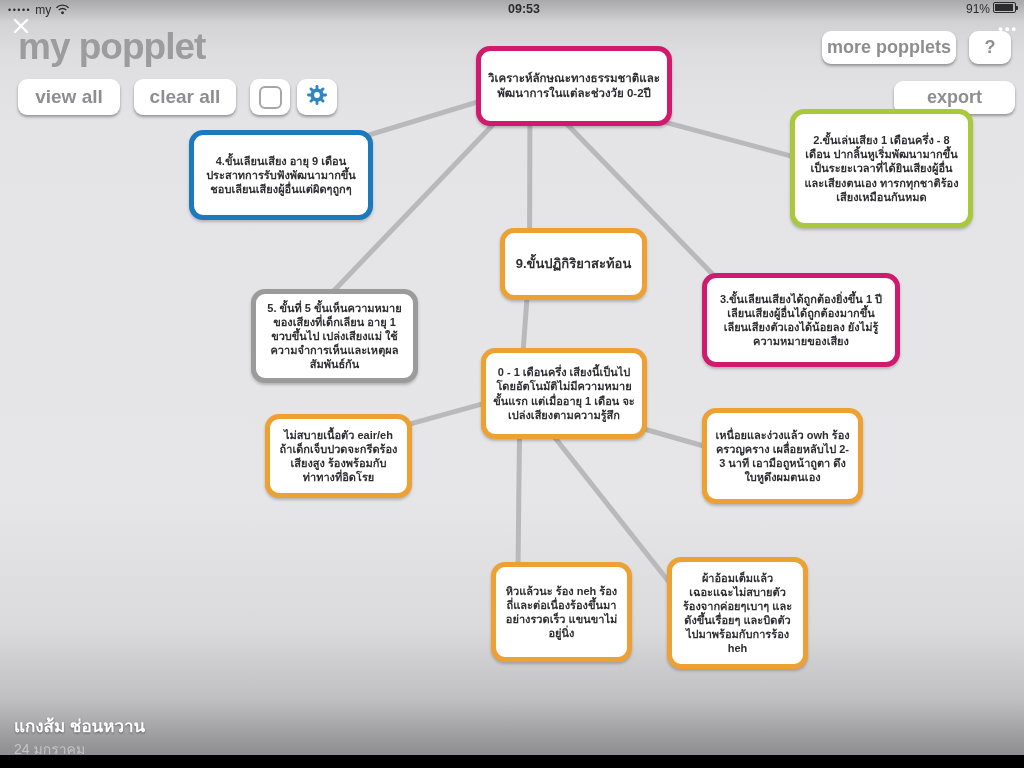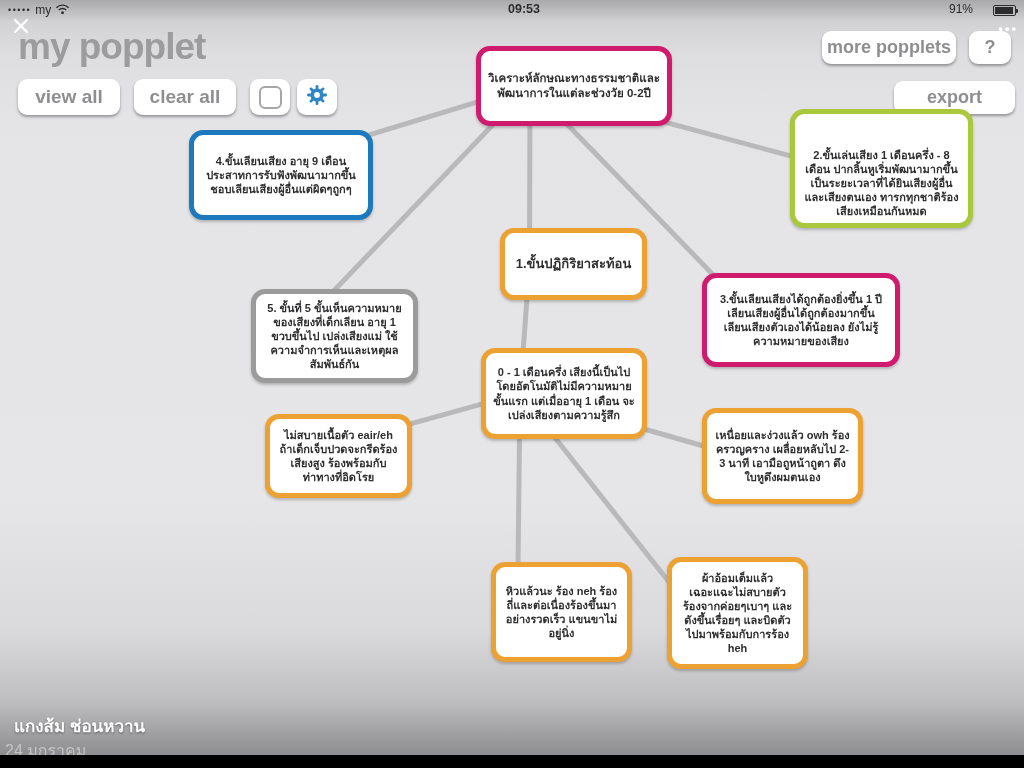--- a/index.html
+++ b/index.html
@@ -10,21 +10,21 @@
       #a9a9ab 0px,#c0c0c2 13px,#d2d2d4 22px,#dedee0 55px,
       #e4e4e6 120px,#e6e6e8 500px,#dadadc 630px,
       #bfbfc1 700px,#9a9a9c 740px,#8e8e90 755px);
   }
   
   .statusbar{position:absolute;left:0;top:0;width:1024px;height:20px;color:#2c2c2e;font-size:12px;}
   .sb-left{position:absolute;left:8px;top:2px;display:flex;align-items:center;gap:4px;}
   .sb-dots{font-size:9px;letter-spacing:1.5px;line-height:16px;}
   .sb-carrier{font-size:12px;}
   .sb-time{position:absolute;left:0;right:0;top:2px;text-align:center;font-weight:bold;font-size:12.5px;padding-left:24px;}
-  .sb-right{position:absolute;right:8px;top:2px;display:flex;align-items:flex-end;gap:20px;}
+  .sb-right{position:absolute;right:8px;top:2px;display:flex;align-items:flex-start;gap:3px;}
   .battery{width:21px;height:9px;border:1px solid #2c2c2e;border-radius:2px;position:relative;}
   .battery-fill{position:absolute;left:1px;top:1px;bottom:1px;width:86%;background:#2c2c2e;}
   .battery-nub{position:absolute;right:-3px;top:2.5px;width:2px;height:4px;background:#2c2c2e;border-radius:0 1px 1px 0;}
   
   .close-x{position:absolute;left:11px;top:16px;width:20px;height:20px;cursor:pointer;}
   .more-dots{position:absolute;right:6px;top:21px;color:#fff;font-size:13px;font-weight:bold;letter-spacing:2px;cursor:pointer;}
   
   .logo{position:absolute;left:18px;top:26px;font-size:37px;font-weight:bold;color:#9c9c9e;letter-spacing:-1px;}
   .btn{
     position:absolute;background:#fff;border-radius:9px;
@@ -44,39 +44,39 @@
   #edges-svg{position:absolute;left:0;top:0;width:1024px;height:768px;}
   .node{
     position:absolute;background:#fff;border:5px solid #888;border-radius:14px;
     box-shadow:0 2px 3px rgba(0,0,0,.22);
     display:flex;align-items:center;justify-content:center;
     text-align:center;color:#2e2e30;font-weight:bold;font-size:11px;line-height:1.28;
     padding:5px 7px;box-sizing:border-box;cursor:pointer;margin-left:44px;
   }
   .node.pink{border-color:#d01a6e;}
   .node.blue{border-color:#1d79bd;}
-  .node.green{border-color:#a9c83b;align-items:flex-end;}
+  .node.green{border-color:#a9c83b;}
   .node.orange{border-color:#eda133;}
   .node.gray{border-color:#9b9b9b;}
   .node.list{align-items:flex-start;justify-content:flex-start;text-align:left;white-space:pre-line;font-size:11.5px;padding:8px 10px;}
   .n-root{left:432px;top:46px;width:196px;height:80px;font-size:11.5px;}
   .n-n4{left:145px;top:130px;width:184px;height:90px;}
   .n-n2{left:746px;top:109px;width:183px;height:119px;}
   .n-n1{left:456px;top:228px;width:147px;height:72px;font-size:13px;}
   .n-n5{left:207px;top:289px;width:167px;height:94px;}
   .n-n3{left:658px;top:273px;width:198px;height:94px;}
   .n-center{left:437px;top:348px;width:166px;height:91px;}
   .n-eair{left:221px;top:414px;width:147px;height:84px;}
   .n-owh{left:658px;top:408px;width:161px;height:96px;}
   .n-neh{left:447px;top:562px;width:141px;height:100px;}
   .n-heh{left:623px;top:557px;width:141px;height:112px;}
   .n-members{left:95px;top:580px;width:229px;height:138px;}
   
   .footer-title{position:absolute;left:14px;top:712px;color:#fff;font-weight:bold;font-size:17px;text-shadow:0 1px 2px rgba(0,0,0,.45);}
-  .footer-date{position:absolute;left:5px;top:738px;color:#c3c3c5;font-size:16px;}
+  .footer-date{position:absolute;left:14px;top:738px;color:#c3c3c5;font-size:14px;}
   .black-bar{position:absolute;left:0;bottom:0;width:1024px;height:13px;background:#000;}
 </style>
 </head>
 <body>
 
 <div id="screen">
 
   <div class="statusbar">
     <div class="sb-left">
       <span class="sb-dots">•••••</span>
@@ -147,21 +147,21 @@
   <div class="node pink n-root">
     <span>วิเคราะห์ลักษณะทางธรรมชาติและ พัฒนาการในแต่ละช่วงวัย 0-2ปี</span>
   </div>
   <div class="node blue n-n4">
     <span>4.ขั้นเลียนเสียง อายุ 9 เดือน ประสาทการรับฟังพัฒนามากขึ้น ชอบเลียนเสียงผู้อื่นแต่ผิดๆถูกๆ</span>
   </div>
   <div class="node green n-n2">
     <span>2.ขั้นเล่นเสียง 1 เดือนครึ่ง - 8 เดือน ปากลิ้นหูเริ่มพัฒนามากขึ้น เป็นระยะเวลาที่ได้ยินเสียงผู้อื่นและเสียงตนเอง ทารกทุกชาติร้องเสียงเหมือนกันหมด</span>
   </div>
   <div class="node orange n-n1">
-    <span>1.ขั้นปฏิกิริยาสะท้อน</span>
+    <span>9.ขั้นปฏิกิริยาสะท้อน</span>
   </div>
   <div class="node gray n-n5">
     <span>5. ขั้นที่ 5 ขั้นเห็นความหมายของเสียงที่เด็กเลียน อายุ 1 ขวบขึ้นไป เปล่งเสียงแม่ ใช้ความจำการเห็นและเหตุผลสัมพันธ์กัน</span>
   </div>
   <div class="node pink n-n3">
     <span>3.ขั้นเลียนเสียงได้ถูกต้องยิ่งขึ้น 1 ปี เลียนเสียงผู้อื่นได้ถูกต้องมากขึ้น เลียนเสียงตัวเองได้น้อยลง ยังไม่รู้ความหมายของเสียง</span>
   </div>
   <div class="node orange n-center">
     <span>0 - 1 เดือนครึ่ง เสียงนี้เป็นไปโดยอัตโนมัติไม่มีความหมายขั้นแรก   แต่เมื่ออายุ 1 เดือน จะเปล่งเสียงตามความรู้สึก</span>
   </div>

